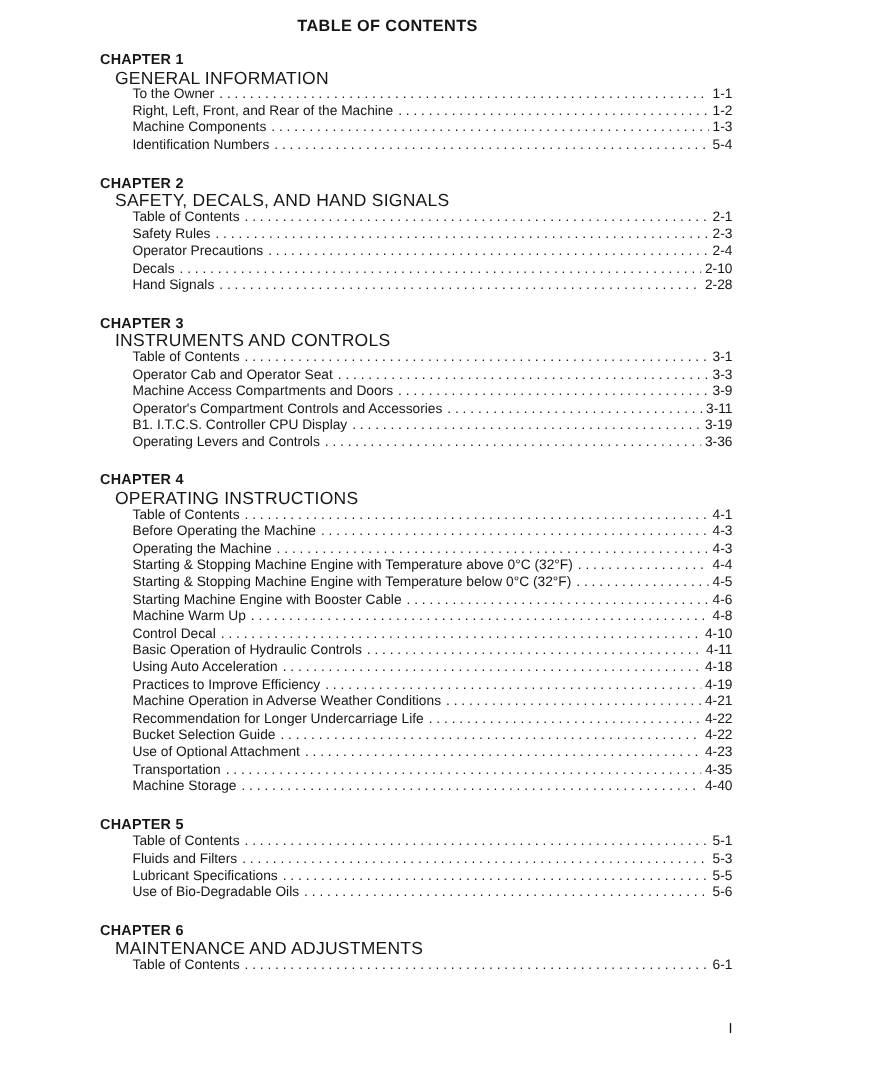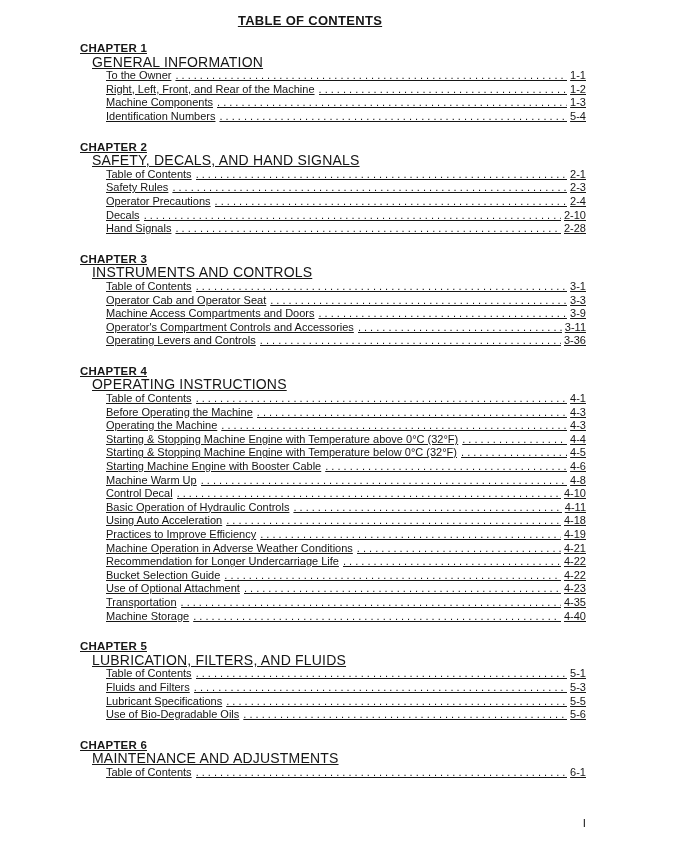--- a/index.html
+++ b/index.html
@@ -14,21 +14,20 @@
     font-family: "Liberation Sans", sans-serif;
     color: #161616;
     overflow: hidden;
   }
   .page {
     position: relative;
     width: 620px;
     height: 853px;
     padding: 13px 34px 0 80px;
     box-sizing: border-box;
-    text-decoration: underline;
   }
   .doc-title {
     margin: 0 46px 13px 0;   
     text-align: center;
     font-size: 13px;
     font-weight: bold;
     letter-spacing: 0.3px;
     line-height: 16px;
   }
   .chapter {
@@ -178,20 +177,25 @@
     <span class="leader"></span>
     <span class="entry-page">3-9</span>
   </div>
 
   <div class="toc-entry">
     <span class="entry-label">Operator's Compartment Controls and Accessories</span>
     <span class="leader"></span>
     <span class="entry-page">3-11</span>
   </div>
 
+  <div class="toc-entry">
+    <span class="entry-label">B1. I.T.C.S. Controller CPU Display</span>
+    <span class="leader"></span>
+    <span class="entry-page">3-19</span>
+  </div>
 
   <div class="toc-entry">
     <span class="entry-label">Operating Levers and Controls</span>
     <span class="leader"></span>
     <span class="entry-page">3-36</span>
   </div>
 </div>
   </section>
 
   <section class="chapter">
@@ -297,21 +301,20 @@
   <div class="toc-entry">
     <span class="entry-label">Machine Storage</span>
     <span class="leader"></span>
     <span class="entry-page">4-40</span>
   </div>
 </div>
   </section>
 
   <section class="chapter">
     <div class="chapter-heading">CHAPTER 5</div>
-    <div class="chapter-subtitle">LUBRICATION, FILTERS, AND FLUIDS</div>
     <div class="chapter-entries">
   <div class="toc-entry">
     <span class="entry-label">Table of Contents</span>
     <span class="leader"></span>
     <span class="entry-page">5-1</span>
   </div>
 
   <div class="toc-entry">
     <span class="entry-label">Fluids and Filters</span>
     <span class="leader"></span>

